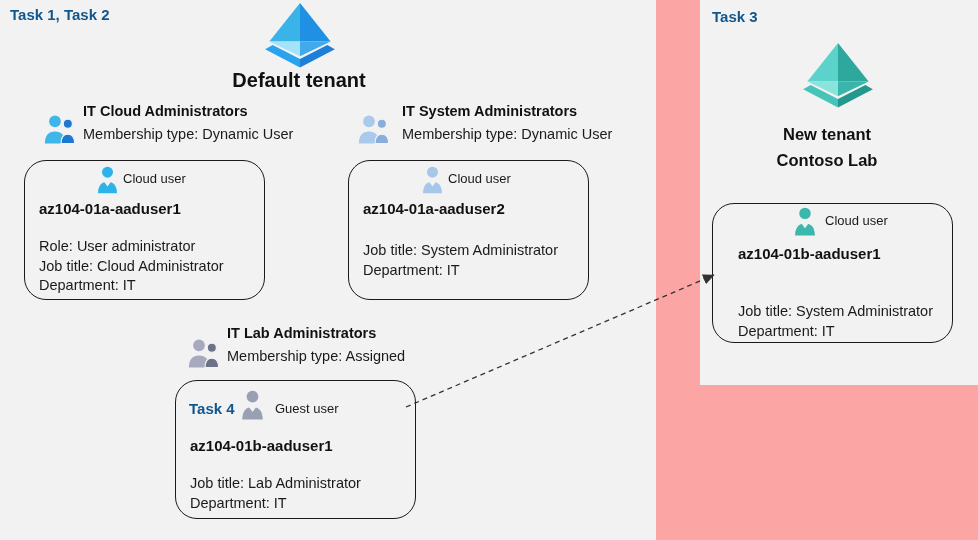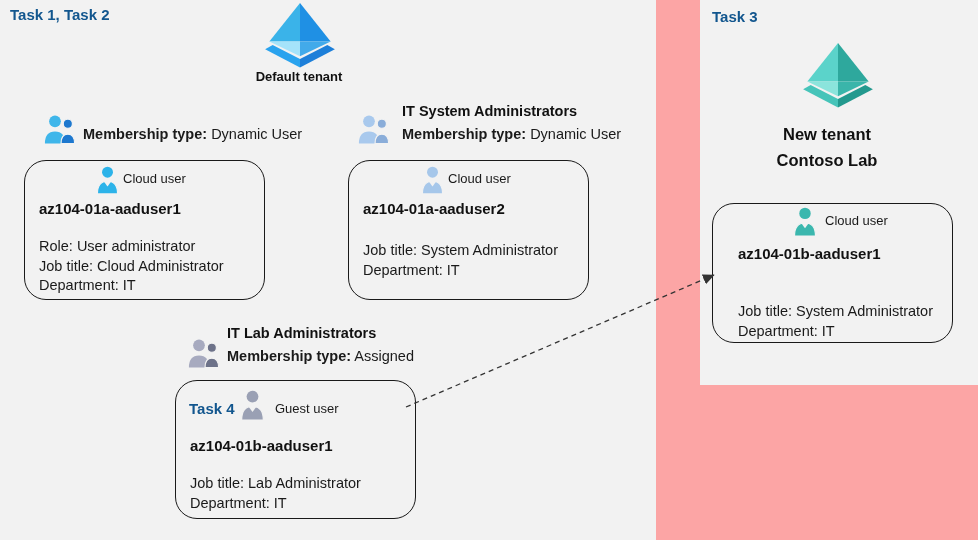--- a/index.html
+++ b/index.html
@@ -3,25 +3,25 @@
 <meta charset="utf-8">
 <style>
   html,body { margin:0; padding:0; background:#ffffff; }
   .canvas {
     position:relative; width:978px; height:540px; overflow:hidden;
     font-family:"Liberation Sans", sans-serif; color:#1a1a1a; background:#fca5a5;
   }
   .abs { position:absolute; }
   .panel { position:absolute; background:#f2f2f2; }
   .task-label { position:absolute; font-size:15px; font-weight:bold; color:#12568e; white-space:nowrap; }
-  .tenant-label { position:absolute; font-size:13px; font-weight:bold; text-align:center; width:200px; color:#111; }
+  .tenant-label { position:absolute; font-size:20px; font-weight:bold; text-align:center; width:200px; color:#111; }
   .tenant-label2 { position:absolute; font-size:16.5px; font-weight:bold; text-align:center; width:200px; color:#111; }
   .group-name { position:absolute; font-size:14.5px; font-weight:bold; white-space:nowrap; color:#111; }
   .membership { position:absolute; font-size:14.5px; white-space:nowrap; color:#1a1a1a; }
-  .membership b { font-weight:bold; }
+  .membership b { font-weight:normal; }
   .card {
     position:absolute; border:1.4px solid #1a1a1a; border-radius:22px;
     background:transparent; box-sizing:border-box;
   }
   .card-type { position:absolute; font-size:13px; white-space:nowrap; color:#1a1a1a; }
   .username { position:absolute; font-size:15px; font-weight:bold; white-space:nowrap; color:#111; }
   .attrs { position:absolute; font-size:14.5px; line-height:19.5px; white-space:nowrap; color:#1a1a1a; }
   .attrs .lbl { font-weight:normal; }
   .card-task { position:absolute; font-size:15px; font-weight:bold; color:#12568e; white-space:nowrap; }
   svg { display:block; }
@@ -47,20 +47,21 @@
     <polygon points="72.5,42 40,42 40,57.5" fill="#42aaea"></polygon>
   </svg>
   <div class="tenant-label" style="left:199px; top:69px;">Default tenant</div>
 
   <svg class="abs" style="left:44px; top:112px;" width="33" height="34" viewBox="0 0 36 34">
     <circle cx="12" cy="8.6" r="6.4" fill="#3fb6ea"></circle>
     <path d="M1,32.8 Q1,19.8 12,19.8 Q23,19.8 23,32.8 Z" fill="#3fb6ea"></path>
     <circle cx="26" cy="11.2" r="5" stroke="#f2f2f2" stroke-width="1.3" fill="#1d78cf"></circle>
     <path d="M18.6,32.8 Q18.6,22.6 26,22.6 Q33.4,22.6 33.4,32.8 Z" stroke="#f2f2f2" stroke-width="1.3" fill="#1d78cf"></path>
   </svg>
+  <div class="group-name" style="left:83px; top:103px;">IT Cloud Administrators</div>
   <div class="membership" style="left:83px; top:126px;">
     <b>Membership type:</b>
     <span>Dynamic User</span>
   </div>
 
   <div class="card" style="left:24px; top:160px; width:241px; height:140px;">
     <svg class="abs" style="left:71px; top:5px;" width="23" height="28" viewBox="0 0 24 29">
       <circle cx="12" cy="6.4" r="5.7" fill="#2cb3e9"></circle>
       <path d="M1.5,29 Q1.5,15.8 12,15.8 Q22.5,15.8 22.5,29 Z" stroke="#f2f2f2" stroke-width="1.2" fill="#2cb3e9"></path>
       <polygon points="7.6,15.3 16.4,15.3 12,21.2" fill="#f2f2f2"></polygon>

